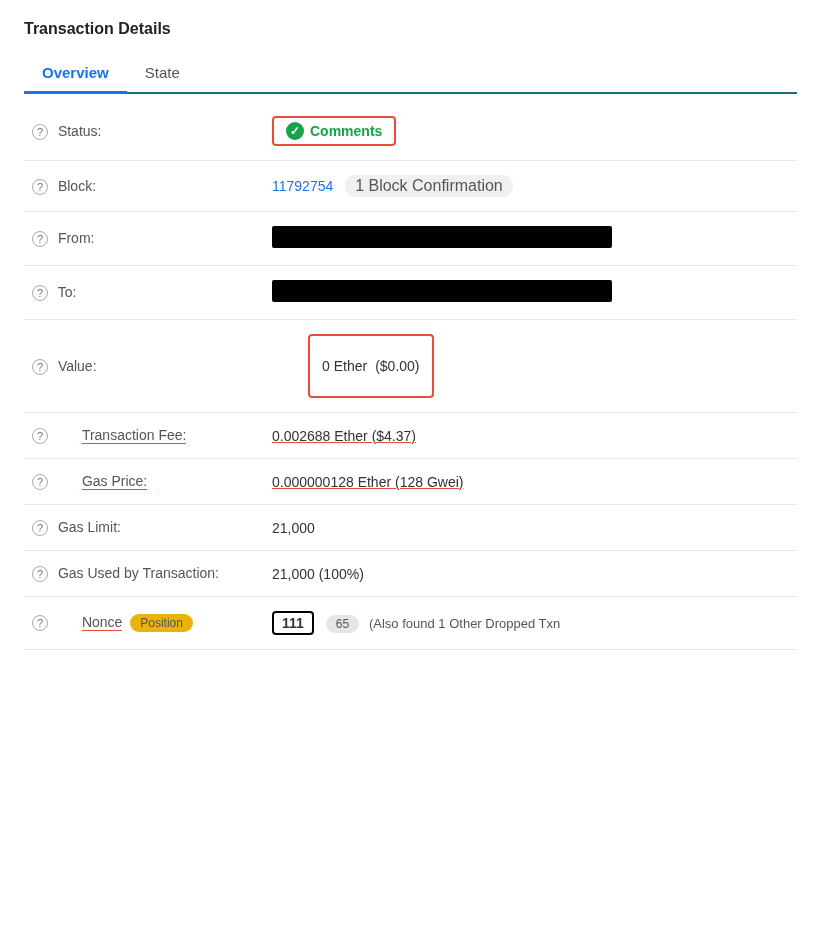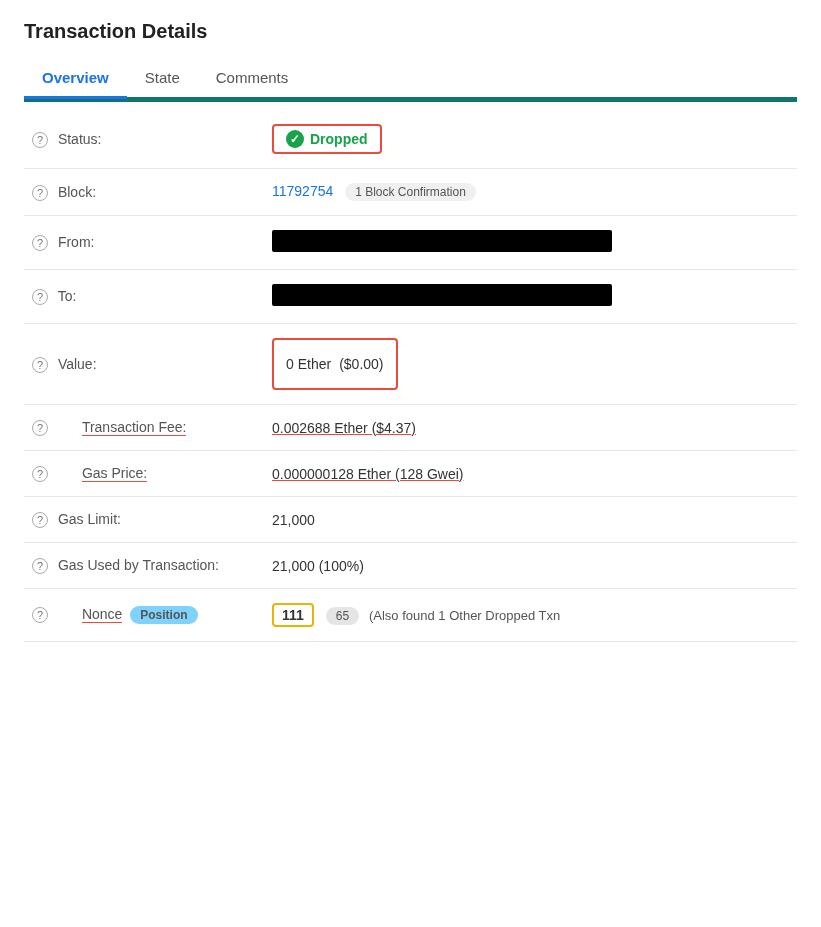--- a/index.html
+++ b/index.html
@@ -9,28 +9,28 @@
       color: #333;
       font-size: 14px;
     }
     .container {
       background: #fff;
       max-width: 821px;
       min-height: 927px;
       padding: 20px 24px;
     }
     .page-title {
-      font-size: 20px;
+      font-size: 16px;
       font-weight: 600;
       color: #222;
       margin-bottom: 16px;
     }
     .tabs {
       display: flex;
-      border-bottom: 5px solid #0f766e;
+      border-bottom: 2px solid #0f766e;
       margin-bottom: 8px;
     }
     .tab {
       padding: 10px 18px;
       cursor: pointer;
       font-size: 15px;
       color: #555;
       border-bottom: 3px solid transparent;
       margin-bottom: -2px;
     }
@@ -107,21 +107,21 @@
       color: #1a73e8;
       text-decoration: none;
       font-size: 14px;
     }
     .block-confirm-badge {
       display: inline-block;
       background: #f0f0f0;
       color: #555;
       border-radius: 10px;
       padding: 2px 10px;
-      font-size: 12px;
+      font-size: 16px;
       margin-left: 8px;
     }
     .timestamp-val {
       color: #333;
       font-size: 14px;
     }
     .timestamp-val .clock-icon {
       margin-right: 4px;
     }
     .link-underline {
@@ -132,48 +132,48 @@
     }
     .red-underline {
       text-decoration: underline;
       text-decoration-color: #e74c3c;
     }
     .value-box {
       display: inline-flex;
       align-items: center;
       border: 2px solid #e74c3c;
       border-radius: 4px;
-      padding: 16px 12px;
+      padding: 22px 12px;
       gap: 8px;
       font-size: 14px;
+      margin-left: 36px;
     }
     .value-ether {
       color: #333;
     }
     .value-usd {
       color: #333;
     }
     .nonce-box {
       display: inline-block;
-      border: 2px solid #eab308;
+      border: 2px solid #000000;
       border-radius: 4px;
       padding: 2px 8px;
       color: #333;
       font-weight: 600;
       margin-right: 4px;
     }
     .position-badge {
       display: inline-block;
-      background: #7dd3fc;
+      background: #eab308;
       color: #555;
       border-radius: 10px;
       padding: 2px 10px;
       font-size: 12px;
       margin-left: 4px;
-      font-weight: bold;
     }
     .position-num {
       display: inline-block;
       background: #e5e5e5;
       color: #555;
       border-radius: 10px;
       padding: 2px 10px;
       font-size: 12px;
       margin-left: 4px;
     }
@@ -191,36 +191,35 @@
   </style>
 </head>
 <body>
 
 <div class="container">
   <h1 class="page-title">Transaction Details</h1>
 
   <div class="tabs">
     <div class="tab active">Overview</div>
     <div class="tab">State</div>
-    <div class="tab">Comments</div>
   </div>
 
   <table class="detail-table">
 
     <tbody>
 
     <tr>
       <td class="label-cell">
         <span class="question-icon">?</span>
         <span>Status:</span>
       </td>
       <td class="value-cell">
         <span class="status-badge">
           <span class="check-circle">✓</span>
-          <span>Dropped</span>
+          <span>Comments</span>
         </span>
       </td>
     </tr>
 
     <tr>
       <td class="label-cell">
         <span class="question-icon">?</span>
         <span>Block:</span>
       </td>
       <td class="value-cell">

